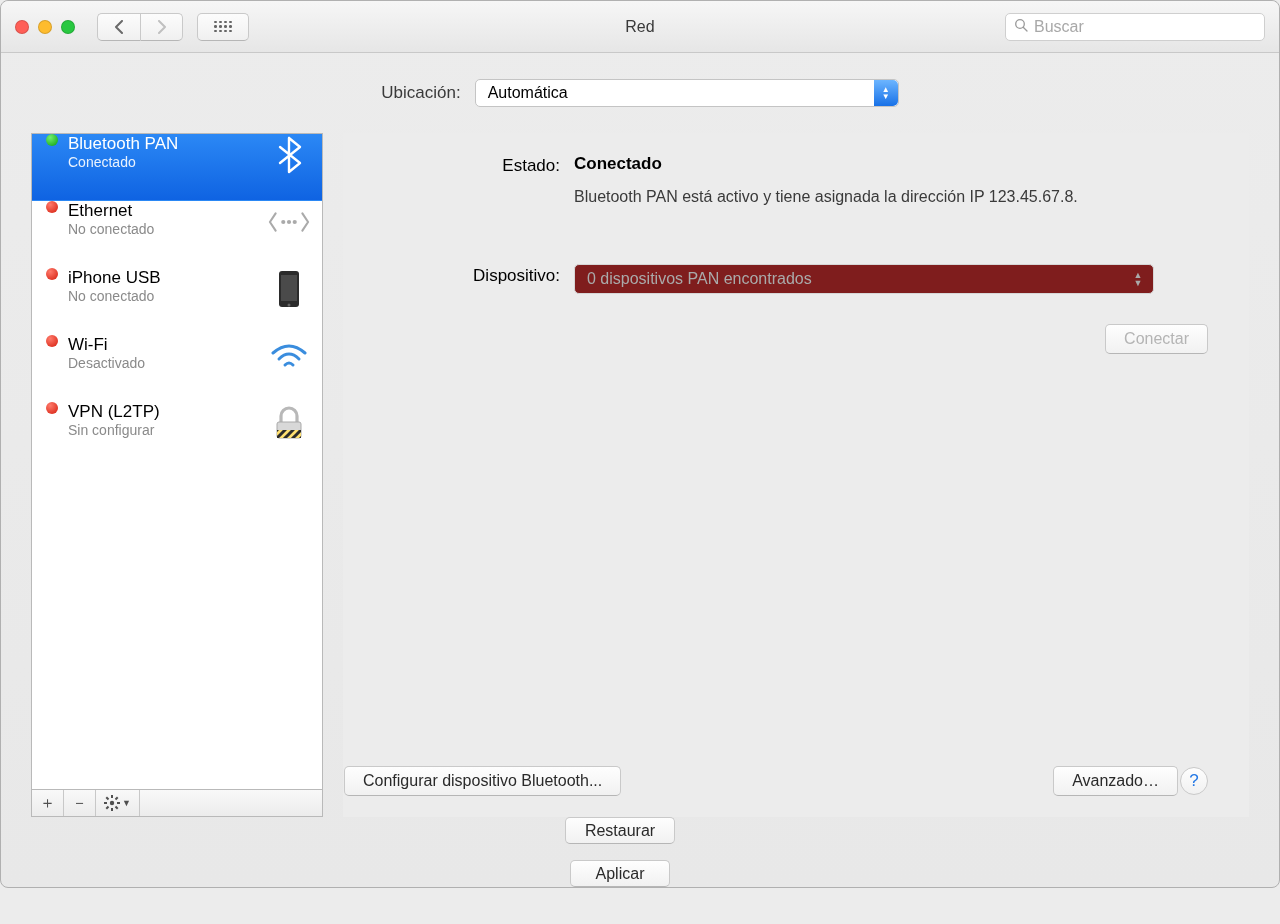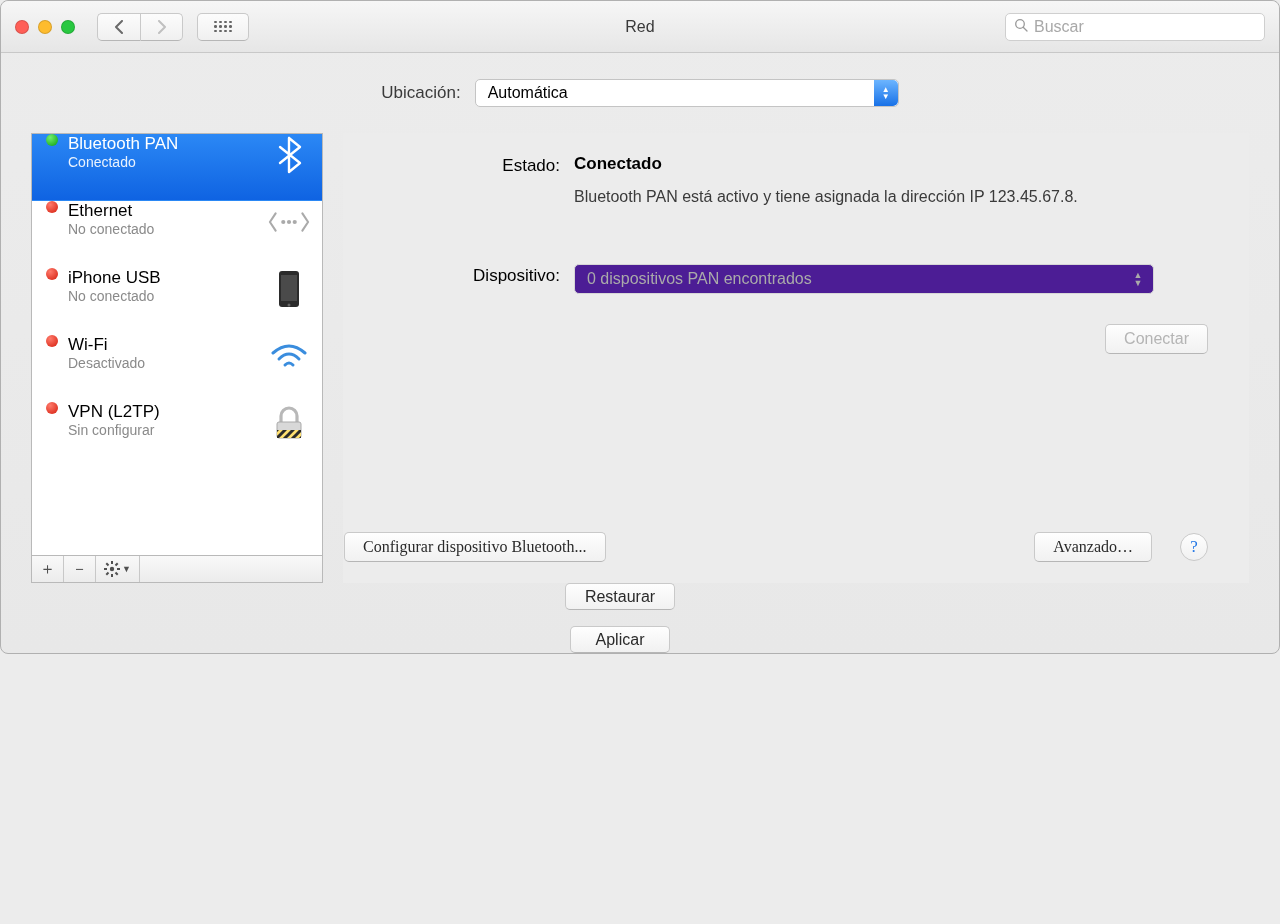--- a/index.html
+++ b/index.html
@@ -5,21 +5,21 @@
     * { box-sizing: border-box; margin: 0; padding: 0; }
     body {
       font-family: -apple-system, "Helvetica Neue", Arial, sans-serif;
       background: #ececec;
       width: 1280px;
       height: 924px;
       overflow: hidden;
     }
     .window {
       width: 1280px;
-      height: 654px;
+      height: 888px;
       background: linear-gradient(#ececec, #e8e8e8);
       border: 1px solid #b0b0b0;
       border-radius: 8px;
       display: flex;
       flex-direction: column;
     }
     
     .titlebar {
       height: 52px;
       background: linear-gradient(#f6f6f6, #e6e6e6);
@@ -201,21 +201,21 @@
       text-align: right;
       font-size: 17px;
       padding-right: 14px;
       padding-top: 2px;
     }
     .row-value { flex: 1; }
     .state-value { font-weight: 700; font-size: 17px; }
     .state-desc { font-size: 16px; color: #3a3a3a; margin-top: 12px; line-height: 1.4; max-width: 560px; }
     .device-select {
       width: 580px; height: 30px;
-      background: #4c1d95;
+      background: #7f1d1d;
       border: 1px solid #d6d6d6;
       border-radius: 5px;
       display: flex; align-items: center;
       padding: 0 24px 0 12px;
       font-size: 16px; color: #aaa;
       position: relative;
       text-align: right;
     }
     .device-select .chev {
       position: absolute; right: 8px;
@@ -238,22 +238,21 @@
     .btn.disabled { color: #b4b4b4; }
     .connect-row {
       display: flex; justify-content: flex-end;
       padding-right: 0px;
       margin-top: 12px;
     }
     .detail-footer {
       margin-top: auto;
       display: flex;
       align-items: center;
-      gap: 28px;
-      font-family: Liberation Serif, serif;
+      gap: 2px;
     }
     .detail-footer .spacer { flex: 1; }
     .help-btn {
       width: 28px; height: 28px;
       border-radius: 50%;
       background: linear-gradient(#fefefe, #f1f1f1);
       border: 1px solid #c9c9c9;
       color: #2478e5;
       font-size: 17px;
       display: flex; align-items: center; justify-content: center;

